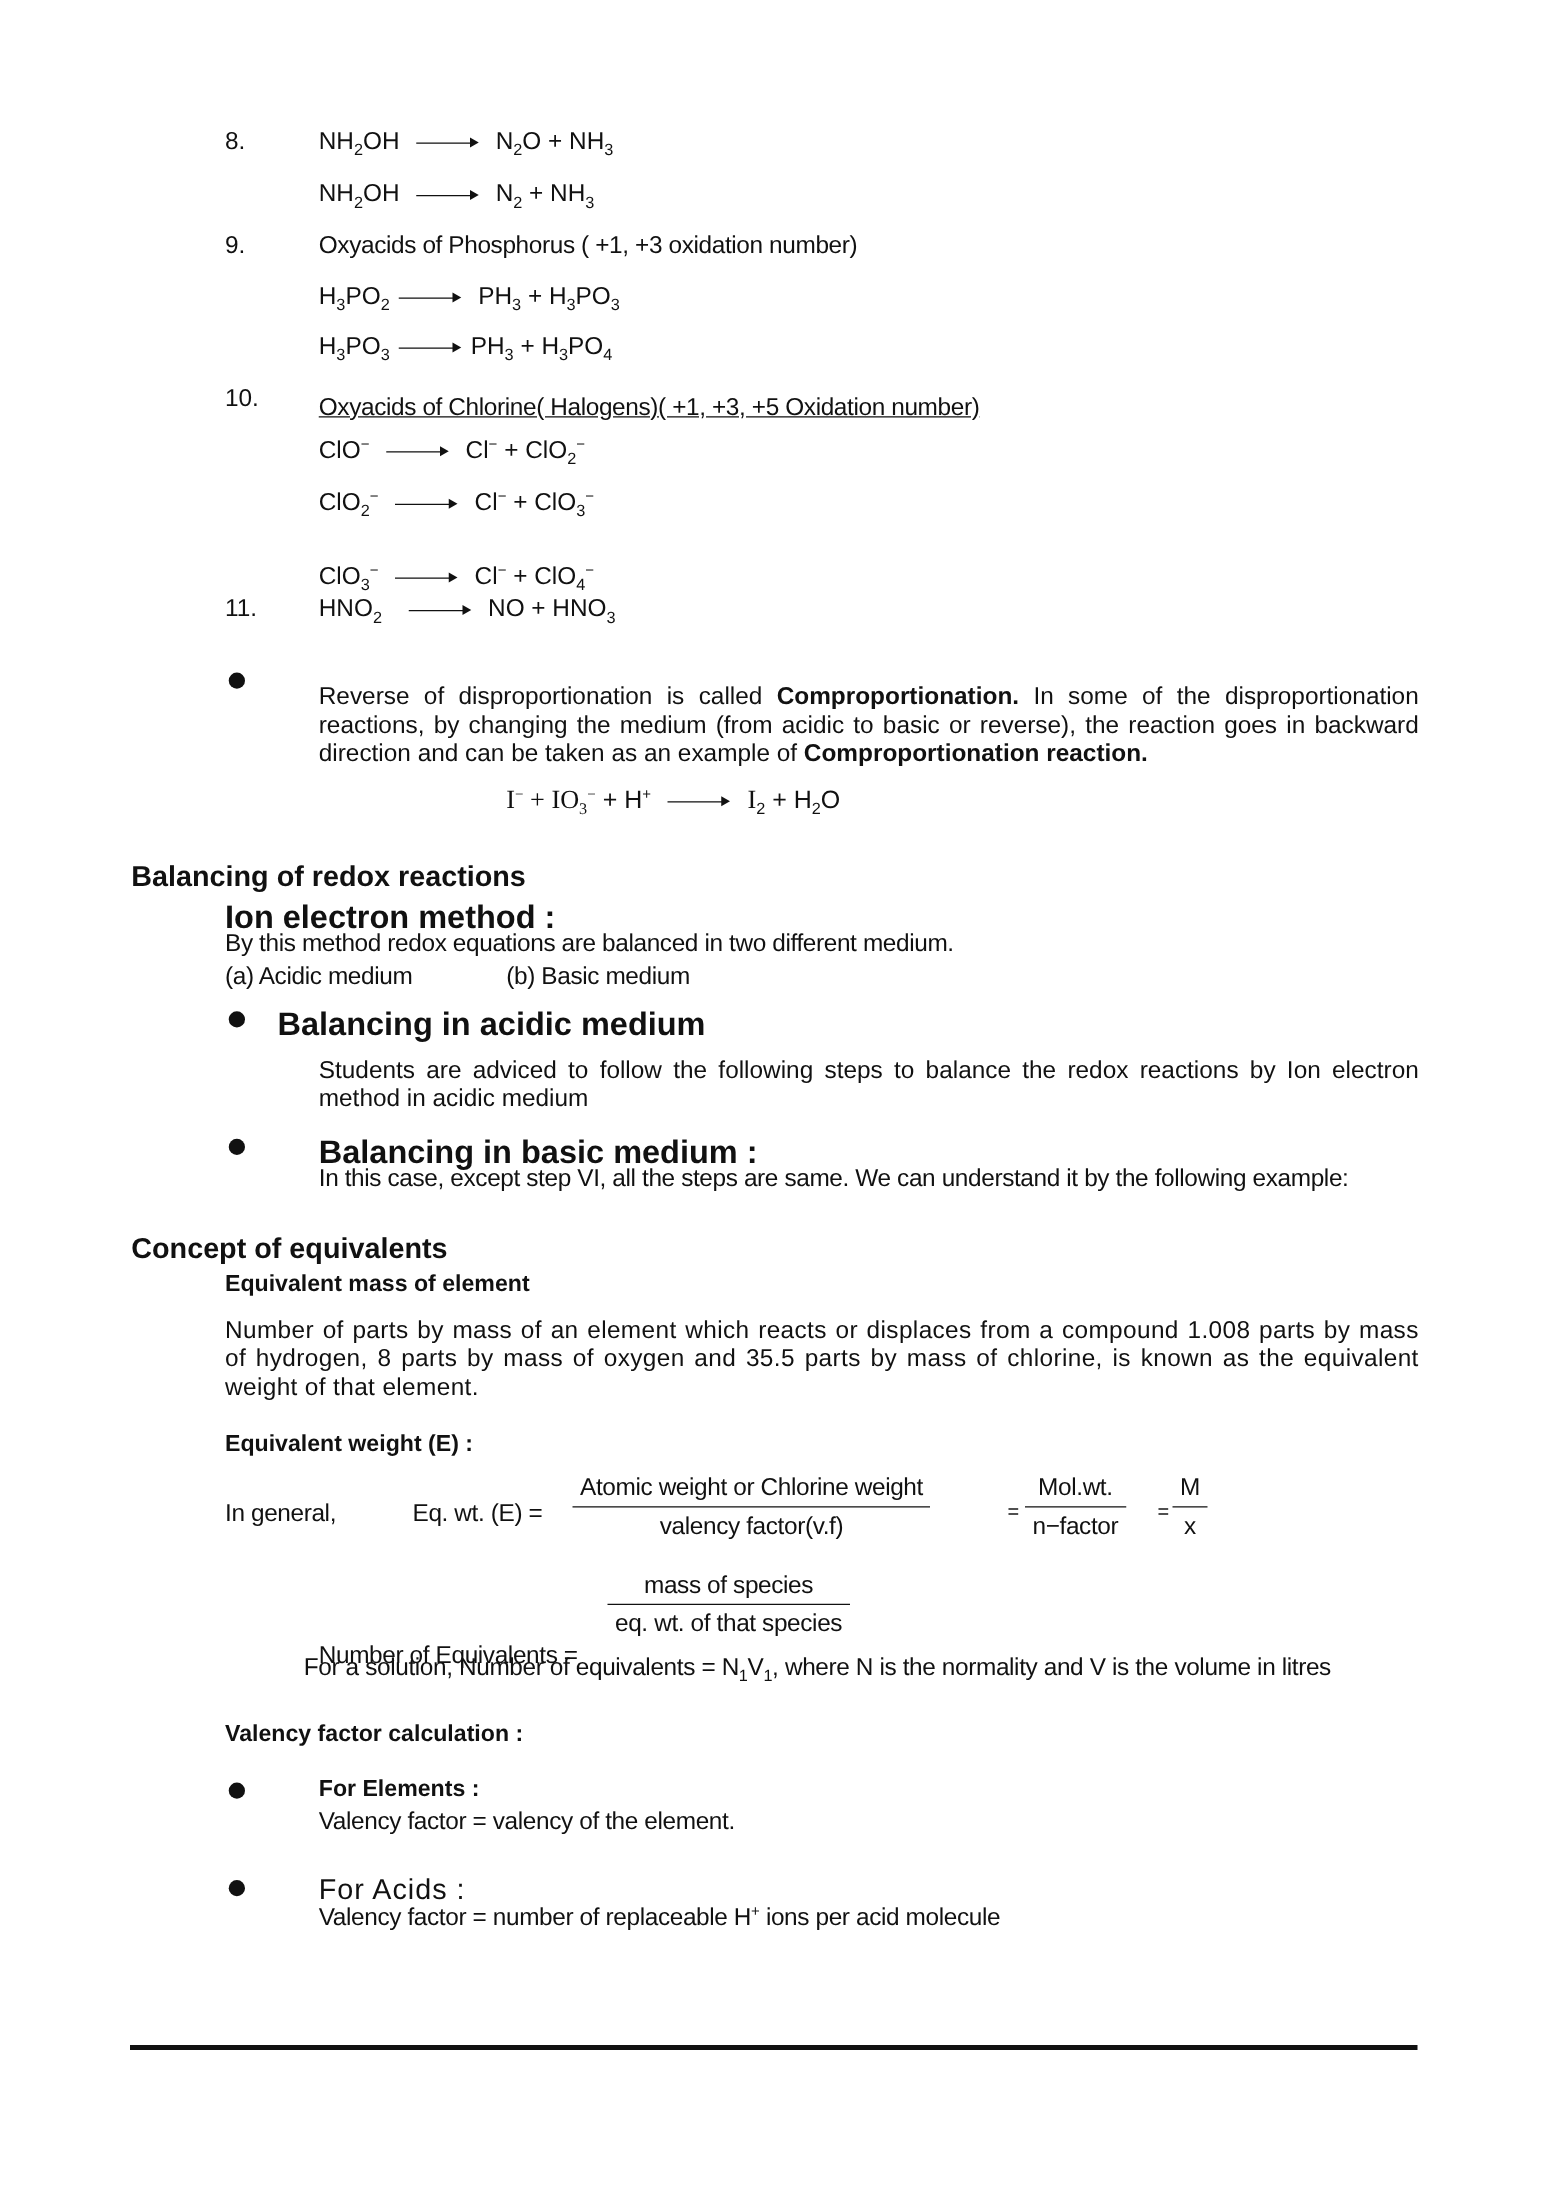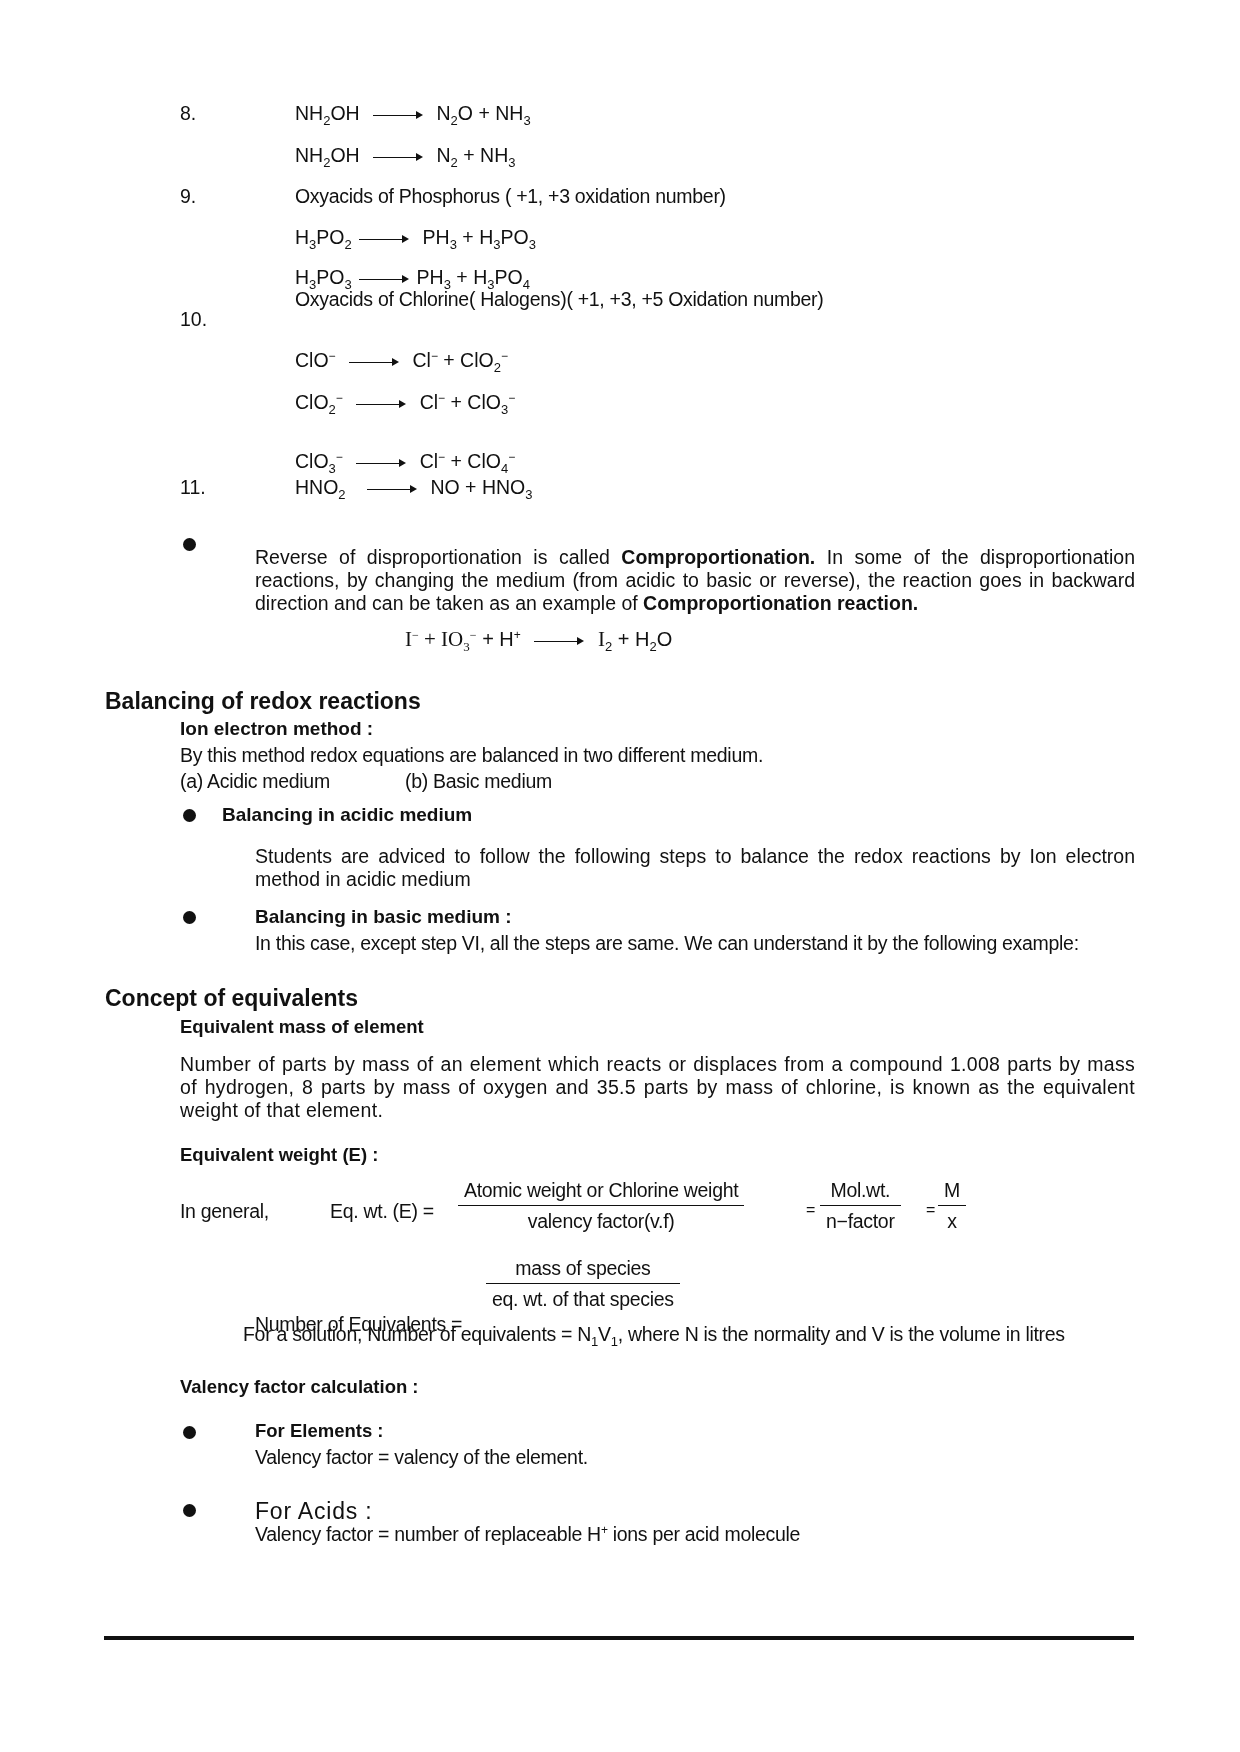--- a/index.html
+++ b/index.html
@@ -1,30 +1,30 @@
 <!DOCTYPE html>
 <html><head>
 <meta charset="utf-8">
 <style>
   html, body { margin: 0; padding: 0; background: #ffffff; }
   body { width: 1240px; height: 1752px; position: relative; overflow: hidden;
          font-family: "Liberation Sans", sans-serif; color: #111; }
   .abs { position: absolute; white-space: nowrap; }
   .t { font-size: 19.5px; letter-spacing: -0.3px; }
   .num { left: 180px; font-size: 19.5px; }
-  .eq { left: 255px; font-size: 19.5px; margin-left: 40px; }
+  .eq { left: 255px; font-size: 19.5px; }
   sub { font-size: 13px; vertical-align: -5px; line-height: 0; }
   sup { font-size: 12px; vertical-align: 7px; line-height: 0; }
   .arrow { display: inline-block; width: 50px; position: relative; height: 10px; margin: 0 8px; vertical-align: middle; }
   .arrow::before { content: ""; position: absolute; left: 0; right: 4px; top: 5px; border-top: 1.2px solid #111; }
   .arrow::after { content: ""; position: absolute; right: 0; top: 1px; width: 0; height: 0;
                   border-left: 7px solid #111; border-top: 4px solid transparent; border-bottom: 4px solid transparent; }
   .bullet { position: absolute; width: 13px; height: 13px; border-radius: 50%; background: #111; }
   .h2 { font-size: 23px; font-weight: bold; left: 105px; }
-  .h3 { font-size: 19px; font-weight: bold; }
+  .h3 { font-size: 26px; font-weight: bold; }
   .para { position: absolute; font-size: 19.5px; line-height: 23px; text-align: justify; margin-top: 16px; }
   .para b { font-weight: bold; }
   .serif { font-family: "Liberation Serif", serif; font-size: 21px; }
   .frac { display: inline-block; vertical-align: middle; text-align: center; }
   .frac .n { display: block; padding: 0 6px 3px; border-bottom: 1.3px solid #111; }
   .frac .d { display: block; padding: 4px 6px 0; }
   .rule { position: absolute; left: 104px; width: 1030px; top: 1636px; height: 4px; background: #111; }
 </style>
 </head>
 <body>
@@ -48,21 +48,21 @@
   <span class="arrow" style="margin-left:2px"></span>
   <span><span>PH</span><sub>3</sub><span> + H</span><sub>3</sub><span>PO</span><sub>3</sub></span>
 </div>
 <div class="abs eq" style="top:266px;">
   <span><span>H</span><sub>3</sub><span>PO</span><sub>3</sub></span>
   <span class="arrow" style="margin-left:2px;margin-right:2px"></span>
   <span><span>PH</span><sub>3</sub><span> + H</span><sub>3</sub><span>PO</span><sub>4</sub></span>
 </div>
 
 <div class="abs num" style="top:308px;">10.</div>
-<div class="abs eq t" style="top:288px;">Oxyacids of Chlorine( Halogens)( +1, +3, +5 Oxidation number)</div>
+<div class="abs eq t" style="top:315px;text-decoration:underline;">Oxyacids of Chlorine( Halogens)( +1, +3, +5 Oxidation number)</div>
 <div class="abs eq" style="top:349px;">
   <span><span>ClO</span><sup>−</sup></span>
   <span class="arrow"></span>
   <span><span>Cl</span><sup>−</sup><span> + ClO</span><sub>2</sub><sup>−</sup></span>
 </div>
 <div class="abs eq" style="top:391px;">
   <span><span>ClO</span><sub>2</sub><sup>−</sup></span>
   <span class="arrow"></span>
   <span><span>Cl</span><sup>−</sup><span> + ClO</span><sub>3</sub><sup>−</sup></span>
 </div>

